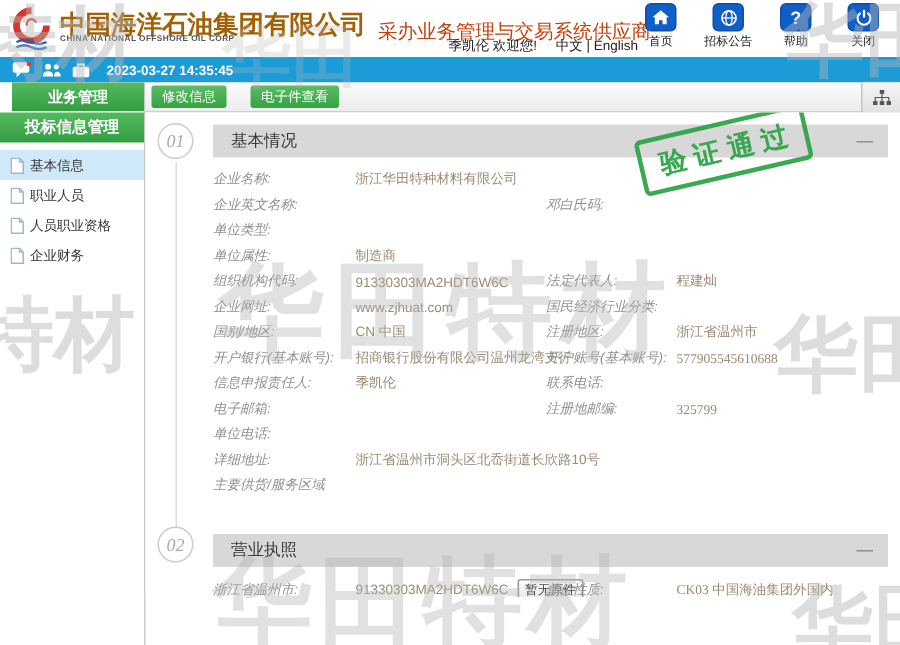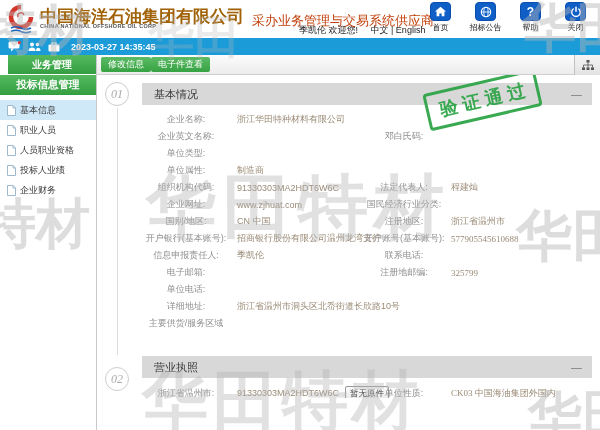--- a/index.html
+++ b/index.html
@@ -33,42 +33,42 @@
   .grp { height:19px; background:linear-gradient(#55b95f,#339e41); color:#fff; font-size:10px; font-weight:bold;
     display:flex; align-items:center; justify-content:center; cursor:pointer; }
   .grp1 { margin-left:8px; }
   .grp2 { margin-top:1px; height:20px; font-size:10.5px; }
   .menu { margin-top:5px;text-align:right; }
   .mi { height:20px; display:flex; align-items:center; gap:4px; padding-left:7px; font-size:9px; color:#333; cursor:pointer; }
   .mi.active { background:#cfe9f8; }
 
   .content { flex:1; position:relative; }
   .toolbar { height:20px; background:linear-gradient(#fcfcfc,#ececec); border-bottom:1px solid #cfcfcf;
-    display:flex; align-items:center; gap:0; padding-left:4px; position:relative; }
+    display:flex; align-items:center; gap:16px; padding-left:4px; position:relative; }
   .tb-btn { height:15px; line-height:15px; background:linear-gradient(#5cbb65,#36a243); color:#fff;
     font-size:9px; border:none; border-radius:2px; padding:0 7px; cursor:pointer; font-family:inherit; }
   .corner { position:absolute; right:0; top:0; width:26px; height:20px; border-left:1px solid #c2c2c2;
     background:linear-gradient(#f5f5f5,#e2e2e2); display:flex; align-items:center; justify-content:center; cursor:pointer; }
 
   .scrollarea { position:relative; height:323px; overflow:hidden; padding:0 8px 0 45px; background:#fff; }
   .tl-circle { position:absolute; left:8px; width:24px; height:24px; border:1px solid #ccc; border-radius:50%;
     background:#fff; color:#a9a9a9; font:italic 12px "Liberation Serif","DejaVu Serif",serif;
     display:flex; align-items:center; justify-content:center; z-index:2; }
-  .c1 { top:7px; } .c2 { top:292px; }
+  .c1 { top:7px; } .c2 { top:276px; }
   .tl-line { position:absolute; left:20px; top:33px; width:1px; height:247px; background:#ddd; }
 
   .sec-header { position:relative; height:22px; background:#d8d8d8; font-size:11px; color:#3a3a3a;
     line-height:22px; padding-left:12px; }
   .sec1 { margin-top:8px; } .sec2 { margin-top:24px; }
   .collapse { position:absolute; right:10px; top:0; color:#777; font-size:11px; cursor:pointer; }
 
   .rows { margin-top:6px; }
   .rows2 { margin-top:7px; }
   .frow { display:flex; height:17px; align-items:center; font-size:9px; white-space:nowrap; }
-  .lab { color:#8f8f8f; text-align:center; flex:none; }
+  .lab { color:#8f8f8f; text-align:left; flex:none;font-style:italic; }
   .l1 { width:88px; } .l2 { width:80px; }
   .val { color:#9a8a76; overflow:visible; }
   .v1 { width:134px; padding-left:7px; flex:none; } .v2 { flex:1; padding-left:7px;font-family:Liberation Serif, serif; }
   .mini-btn { display:inline-block; border:1px solid #999; background:linear-gradient(#fbfbfb,#e8e8e8);
     color:#444; font-size:8.5px; padding:1px 4px; margin-left:6px; border-radius:2px; cursor:pointer; }
 
   .stamp { position:absolute; left:328px; top:6px; z-index:50; transform:rotate(-13deg);
     border:3px solid #2aa344; border-radius:4px; color:#2aa344; font-size:18px; font-weight:bold;
     letter-spacing:5px; padding:4px 6px 4px 11px; opacity:.92; }
 
@@ -192,27 +192,20 @@
             <path d="M0.5 0.5 H6 L8.5 3 V10.5 H0.5 Z" fill="#fff" stroke="#9fb8cc"></path>
             <path d="M6 0.5 V3 H8.5" fill="none" stroke="#9fb8cc"></path>
           </svg>
         <span>人员职业资格</span>
       </div>
       <div class="mi">
         <svg width="9" height="11" viewBox="0 0 9 11">
             <path d="M0.5 0.5 H6 L8.5 3 V10.5 H0.5 Z" fill="#fff" stroke="#9fb8cc"></path>
             <path d="M6 0.5 V3 H8.5" fill="none" stroke="#9fb8cc"></path>
           </svg>
-        <span>投标人业绩</span>
-      </div>
-      <div class="mi">
-        <svg width="9" height="11" viewBox="0 0 9 11">
-            <path d="M0.5 0.5 H6 L8.5 3 V10.5 H0.5 Z" fill="#fff" stroke="#9fb8cc"></path>
-            <path d="M6 0.5 V3 H8.5" fill="none" stroke="#9fb8cc"></path>
-          </svg>
         <span>企业财务</span>
       </div>
     </div>
   </div>
 
   <div class="content">
     <div class="toolbar">
       <button class="tb-btn">修改信息</button>
       <button class="tb-btn">电子件查看</button>
       <span class="corner">

